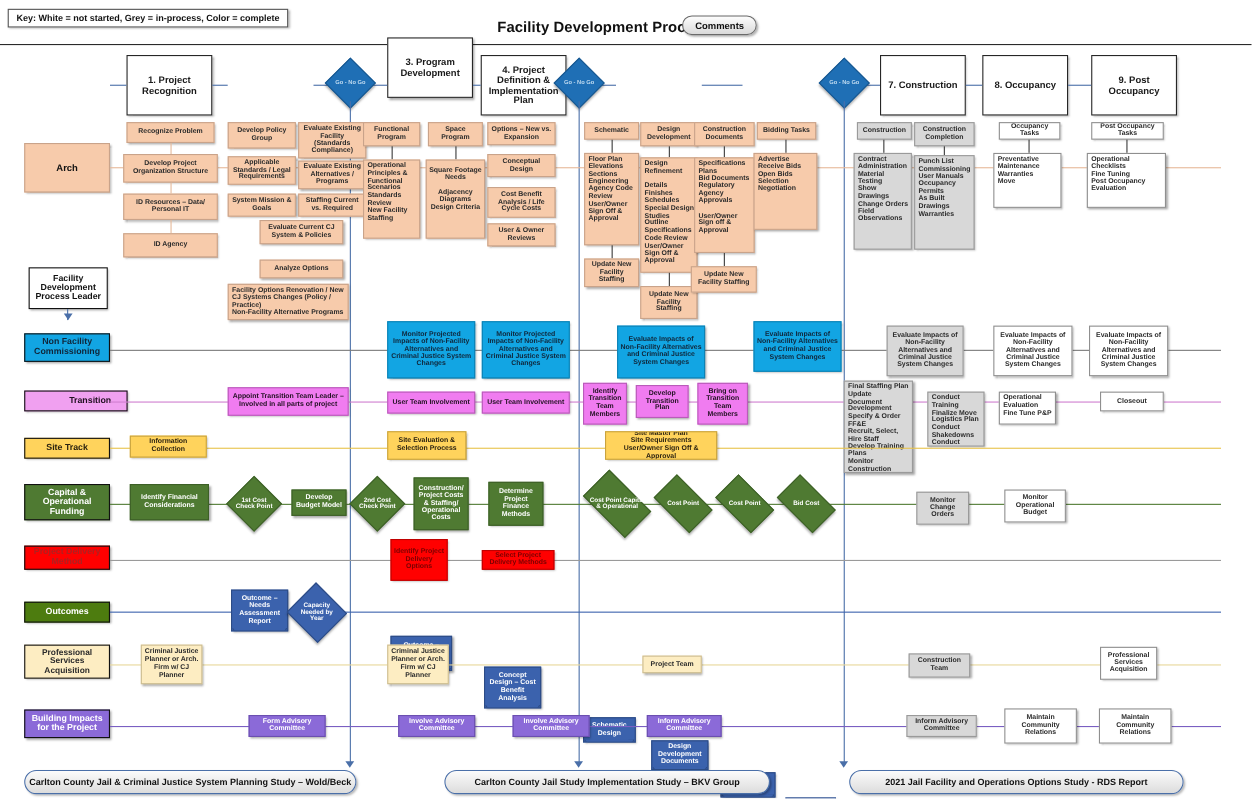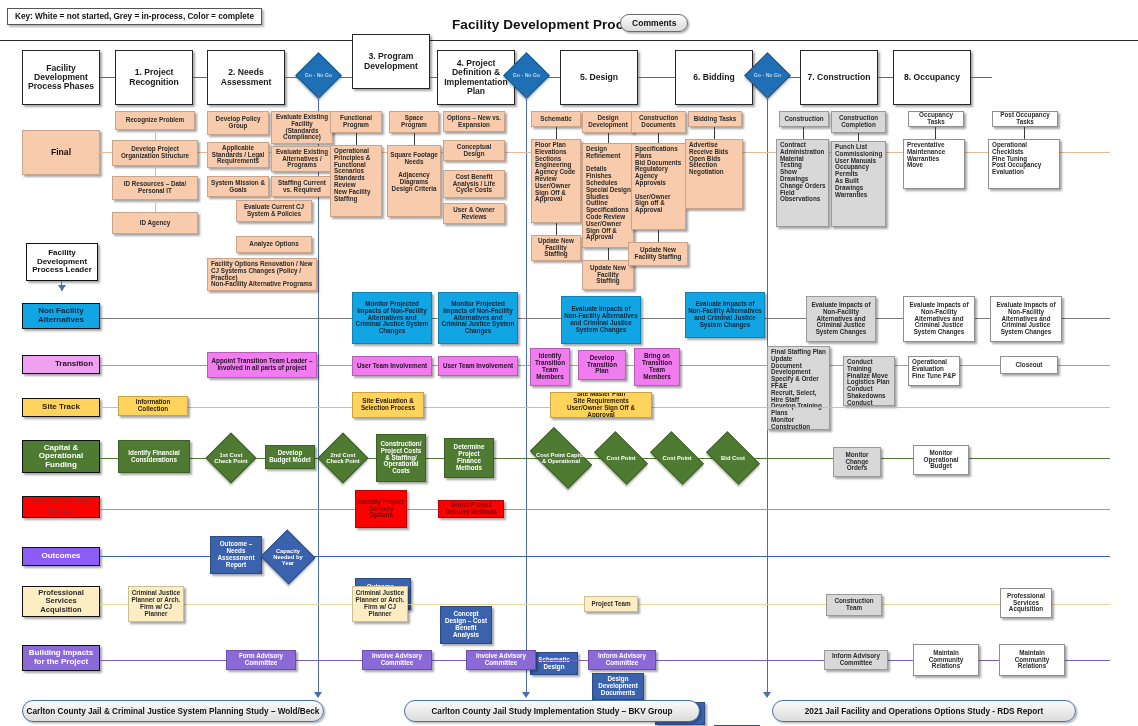--- a/index.html
+++ b/index.html
@@ -29,21 +29,21 @@
   .cyanLbl {background:#12a5e3;border:1.4px solid #111;font-size:8px;font-weight:700;color:#10263a;}
   .magenta {background:#f07cf0;border:1px solid #b95cb9;font-size:6.3px;font-weight:700;color:#201020;}
   .magLbl  {background:#f0a0f0;border:1.4px solid #111;font-size:8px;font-weight:700;color:#201020;}
   .yellow  {background:#ffd35c;border:1px solid #c9a33f;font-size:6.3px;font-weight:700;color:#2b2210;}
   .yelLbl  {background:#ffd35c;border:1.4px solid #111;font-size:8px;font-weight:700;color:#2b2210;}
   .green   {background:#4f7a32;border:1px solid #3d6027;font-size:6.3px;font-weight:700;color:#ffffff;}
   .greenLbl{background:#4f7a32;border:1.4px solid #111;font-size:8px;font-weight:700;color:#ffffff;}
   .red     {background:#ff0000;border:1px solid #c00000;font-size:6.3px;font-weight:700;color:#7a0000;}
   .redLbl  {background:#ff0000;border:1.4px solid #111;font-size:8px;font-weight:700;color:#b02020;}
   .blue    {background:#3b62ad;border:1px solid #2d4c86;font-size:6.3px;font-weight:700;color:#ffffff;}
-  .blueLbl {background:#8b5cf6;border:1.4px solid #111;font-size:8px;font-weight:700;color:#ffffff;}
+  .blueLbl {background:#4d7c0f;border:1.4px solid #111;font-size:8px;font-weight:700;color:#ffffff;}
   .cream   {background:#fdedc2;border:1px solid #cdbd92;font-size:6.3px;font-weight:700;color:#2b2b2b;}
   .creamLbl{background:#fdedc2;border:1.4px solid #111;font-size:7.6px;font-weight:700;color:#2b2b2b;}
   .purple  {background:#8b6ad8;border:1px solid #6b4fb0;font-size:6.3px;font-weight:700;color:#ffffff;}
   .purLbl  {background:#8b6ad8;border:1.4px solid #111;font-size:8px;font-weight:700;color:#ffffff;}
   .trkLbl  {background:#ffffff;border:1.5px solid #111;font-size:8px;font-weight:700;}
 
   
   .diamond{position:absolute;box-sizing:border-box;display:flex;align-items:center;justify-content:center;}
   .diamond>.dShape{position:absolute;inset:0;transform:rotate(45deg);box-shadow:1.5px 1.5px 2px rgba(0,0,0,.3);}
   .diamond>.dTxt{position:relative;z-index:2;text-align:center;line-height:1.05;font-weight:700;}
@@ -97,42 +97,39 @@
 </head>
 <body>
 
 <div id="stage">
 
   <div class="keyBox">Key: White = not started, Grey = in-process, Color = complete</div>
   <div class="title">Facility Development Process</div>
   <div class="comments">Comments</div>
   <div class="hrule"></div>
 
-  <div class="node phase" style="left:22px;top:50px;width:78px;height:55px;">Facility Development Process Phases</div>
-  <div class="node taskLbl" style="left:22px;top:130px;width:78px;height:45px;">Final</div>
+  <div class="node taskLbl" style="left:22px;top:130px;width:78px;height:45px;">Arch</div>
   <div class="node trkLbl" style="left:26px;top:243px;width:72px;height:38px;">Facility Development Process Leader</div>
   <div class="arrowDn" style="left:58px;top:285px;"></div>
   <div class="ln lnV blueL" style="left:61px;top:281px;height:10px;"></div>
-  <div class="node cyanLbl" style="left:22px;top:303px;width:78px;height:26px;">Non Facility Alternatives</div>
-  <div class="node magLbl" style="left:22px;top:355px;width:78px;height:19px;padding-left:28px;">Transition</div>
+  <div class="node cyanLbl" style="left:22px;top:303px;width:78px;height:26px;">Non Facility Commissioning</div>
+  <div class="node magLbl" style="left:22px;top:355px;width:94px;height:19px;padding-left:28px;">Transition</div>
   <div class="node yelLbl" style="left:22px;top:398px;width:78px;height:19px;">Site Track</div>
   <div class="node greenLbl" style="left:22px;top:440px;width:78px;height:33px;">Capital &amp; Operational Funding</div>
   <div class="node redLbl" style="left:22px;top:496px;width:78px;height:22px;">Project Delivery Method</div>
   <div class="node blueLbl" style="left:22px;top:547px;width:78px;height:19px;">Outcomes</div>
   <div class="node creamLbl" style="left:22px;top:586px;width:78px;height:31px;">Professional Services Acquisition</div>
   <div class="node purLbl" style="left:22px;top:645px;width:78px;height:26px;">Building Impacts for the Project</div>
 
   <div class="node phase" style="left:115px;top:50px;width:78px;height:55px;">1. Project Recognition</div>
-  <div class="node phase" style="left:207px;top:50px;width:78px;height:55px;">2. Needs Assessment</div>
   <div class="node phase" style="left:352px;top:34px;width:78px;height:55px;">3. Program Development</div>
   <div class="node phase" style="left:437px;top:50px;width:78px;height:55px;">4. Project Definition &amp; Implementation Plan</div>
-  <div class="node phase" style="left:560px;top:50px;width:78px;height:55px;">5. Design</div>
-  <div class="node phase" style="left:675px;top:50px;width:78px;height:55px;">6. Bidding</div>
   <div class="node phase" style="left:800px;top:50px;width:78px;height:55px;">7. Construction</div>
   <div class="node phase" style="left:893px;top:50px;width:78px;height:55px;">8. Occupancy</div>
+  <div class="node phase" style="left:992px;top:50px;width:78px;height:55px;">9. Post Occupancy</div>
 
   <div class="ln lnH blueL" style="left:100px;top:77px;width:15px;"></div>
   <div class="ln lnH blueL" style="left:193px;top:77px;width:14px;"></div>
   <div class="ln lnH blueL" style="left:285px;top:77px;width:17px;"></div>
   <div class="ln lnH blueL" style="left:335px;top:77px;width:17px;"></div>
   <div class="ln lnH blueL" style="left:430px;top:77px;width:7px;"></div>
   <div class="ln lnH blueL" style="left:515px;top:77px;width:9px;"></div>
   <div class="ln lnH blueL" style="left:543px;top:77px;width:17px;"></div>
   <div class="ln lnH blueL" style="left:638px;top:77px;width:37px;"></div>
   <div class="ln lnH blueL" style="left:753px;top:77px;width:11px;"></div>

